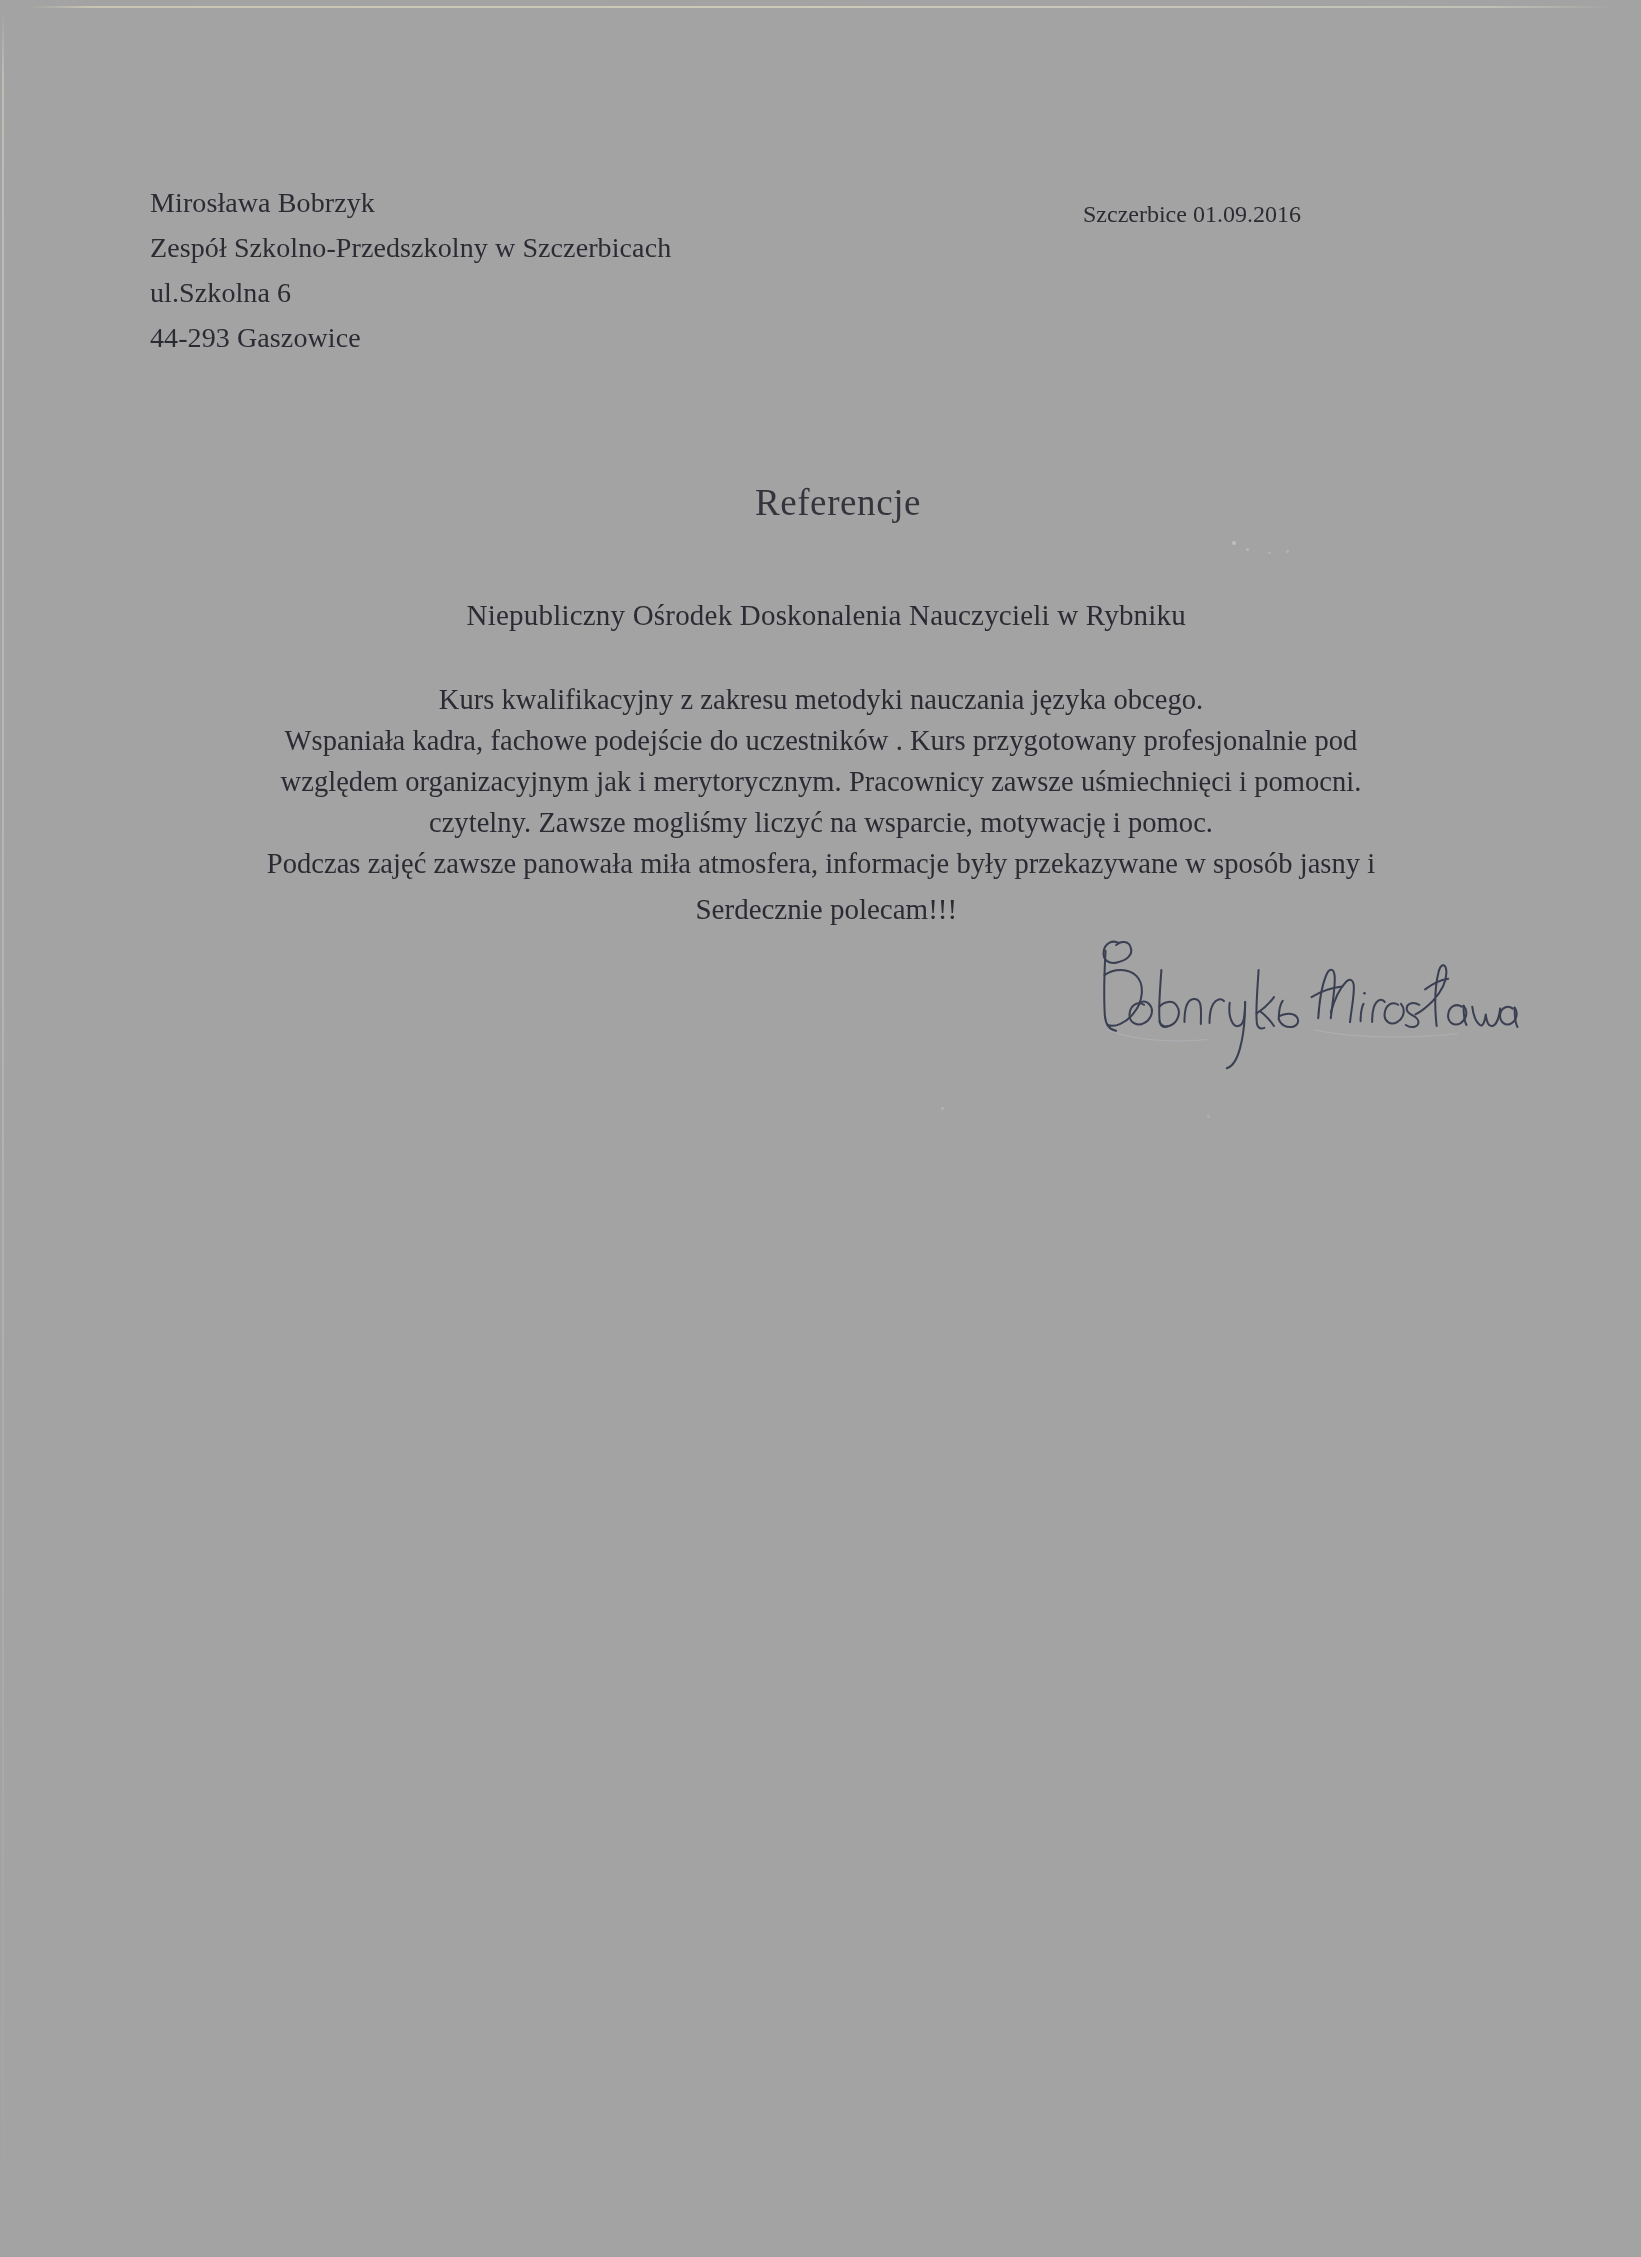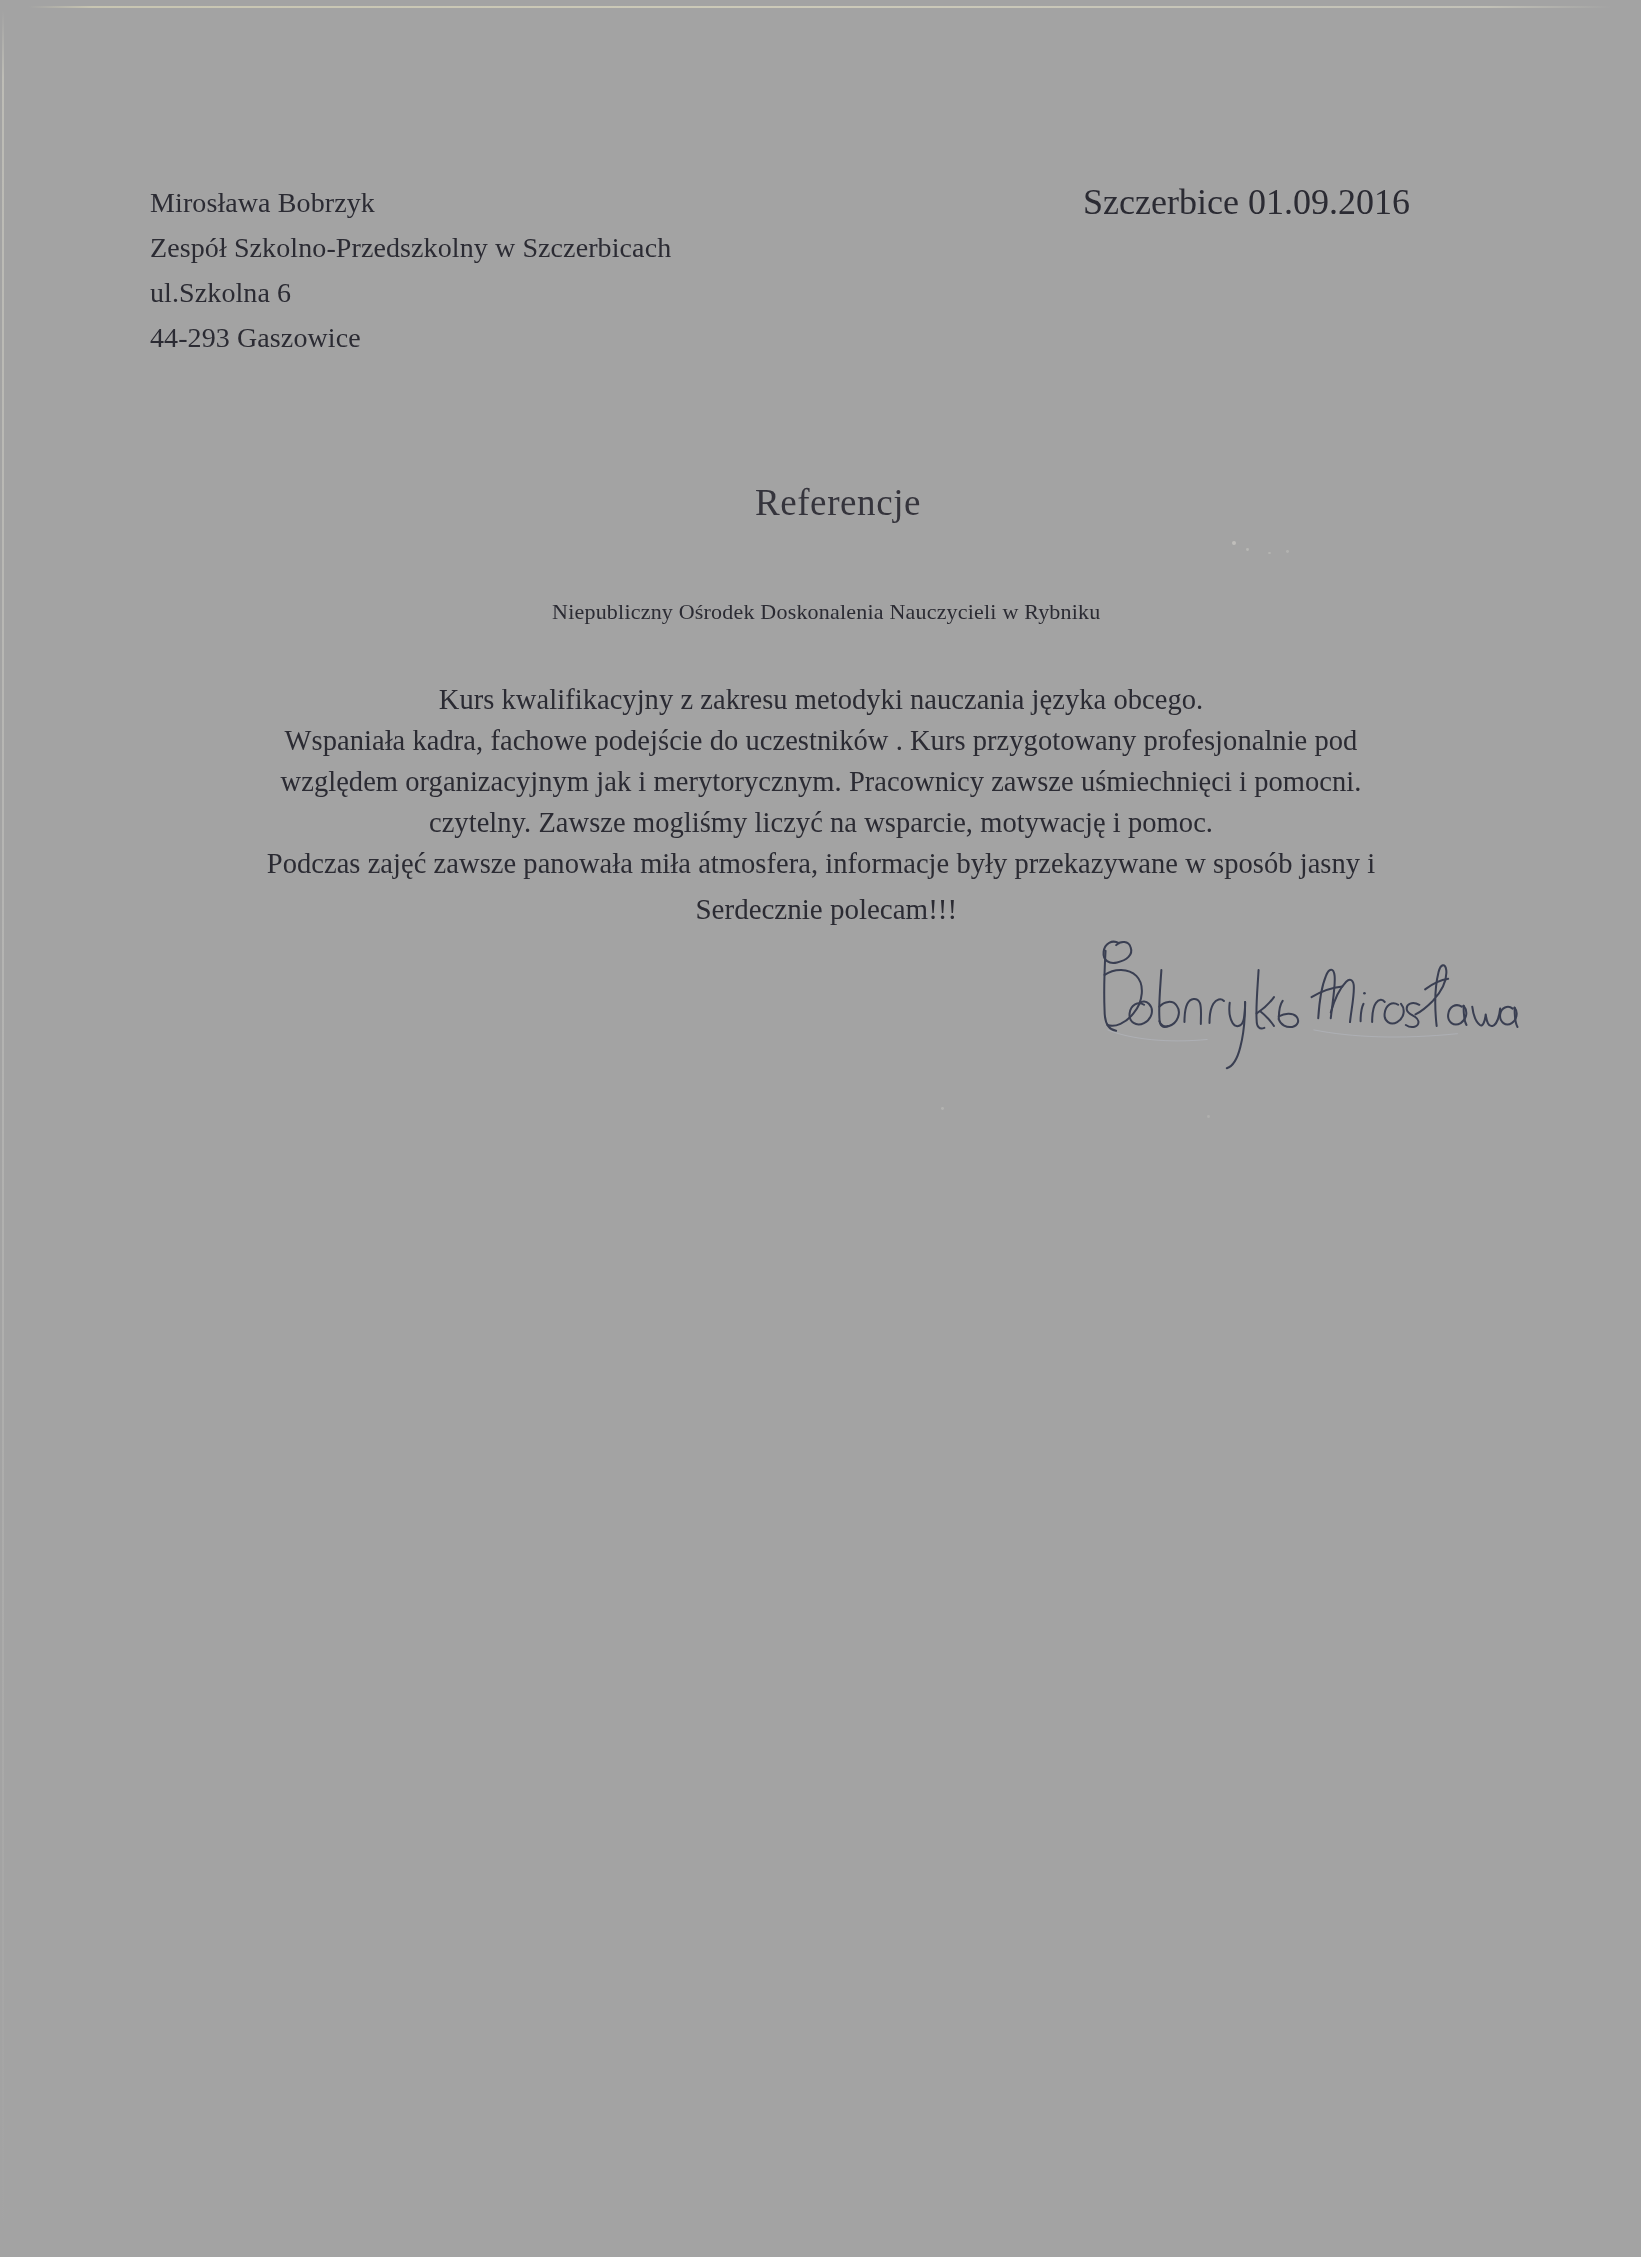--- a/index.html
+++ b/index.html
@@ -61,22 +61,22 @@
     font-size: 28px;
     line-height: 45px;
     letter-spacing: 0.1px;
     white-space: nowrap;
   }
   .sender div { white-space: nowrap; }
 
   .place-date {
     position: absolute;
     left: 933px;
-    top: 0px;
-    font-size: 36px;
+    top: 12px;
+    font-size: 24px;
     line-height: 45px;
     white-space: nowrap;
   }
 
   
   .doc-title {
     position: absolute;
     left: 0;
     right: 0;
     top: 481px;
@@ -90,21 +90,21 @@
     margin-left: 35px;
   }
 
   
   .org-line {
     position: absolute;
     left: 0;
     right: 0;
     top: 599px;
     text-align: center;
-    font-size: 22px;
+    font-size: 29px;
     letter-spacing: 0.2px;
   }
   .org-line .inner {
     display: inline-block;
     margin-left: 11.6px;
   }
 
   
   .body-block {
     position: absolute;

